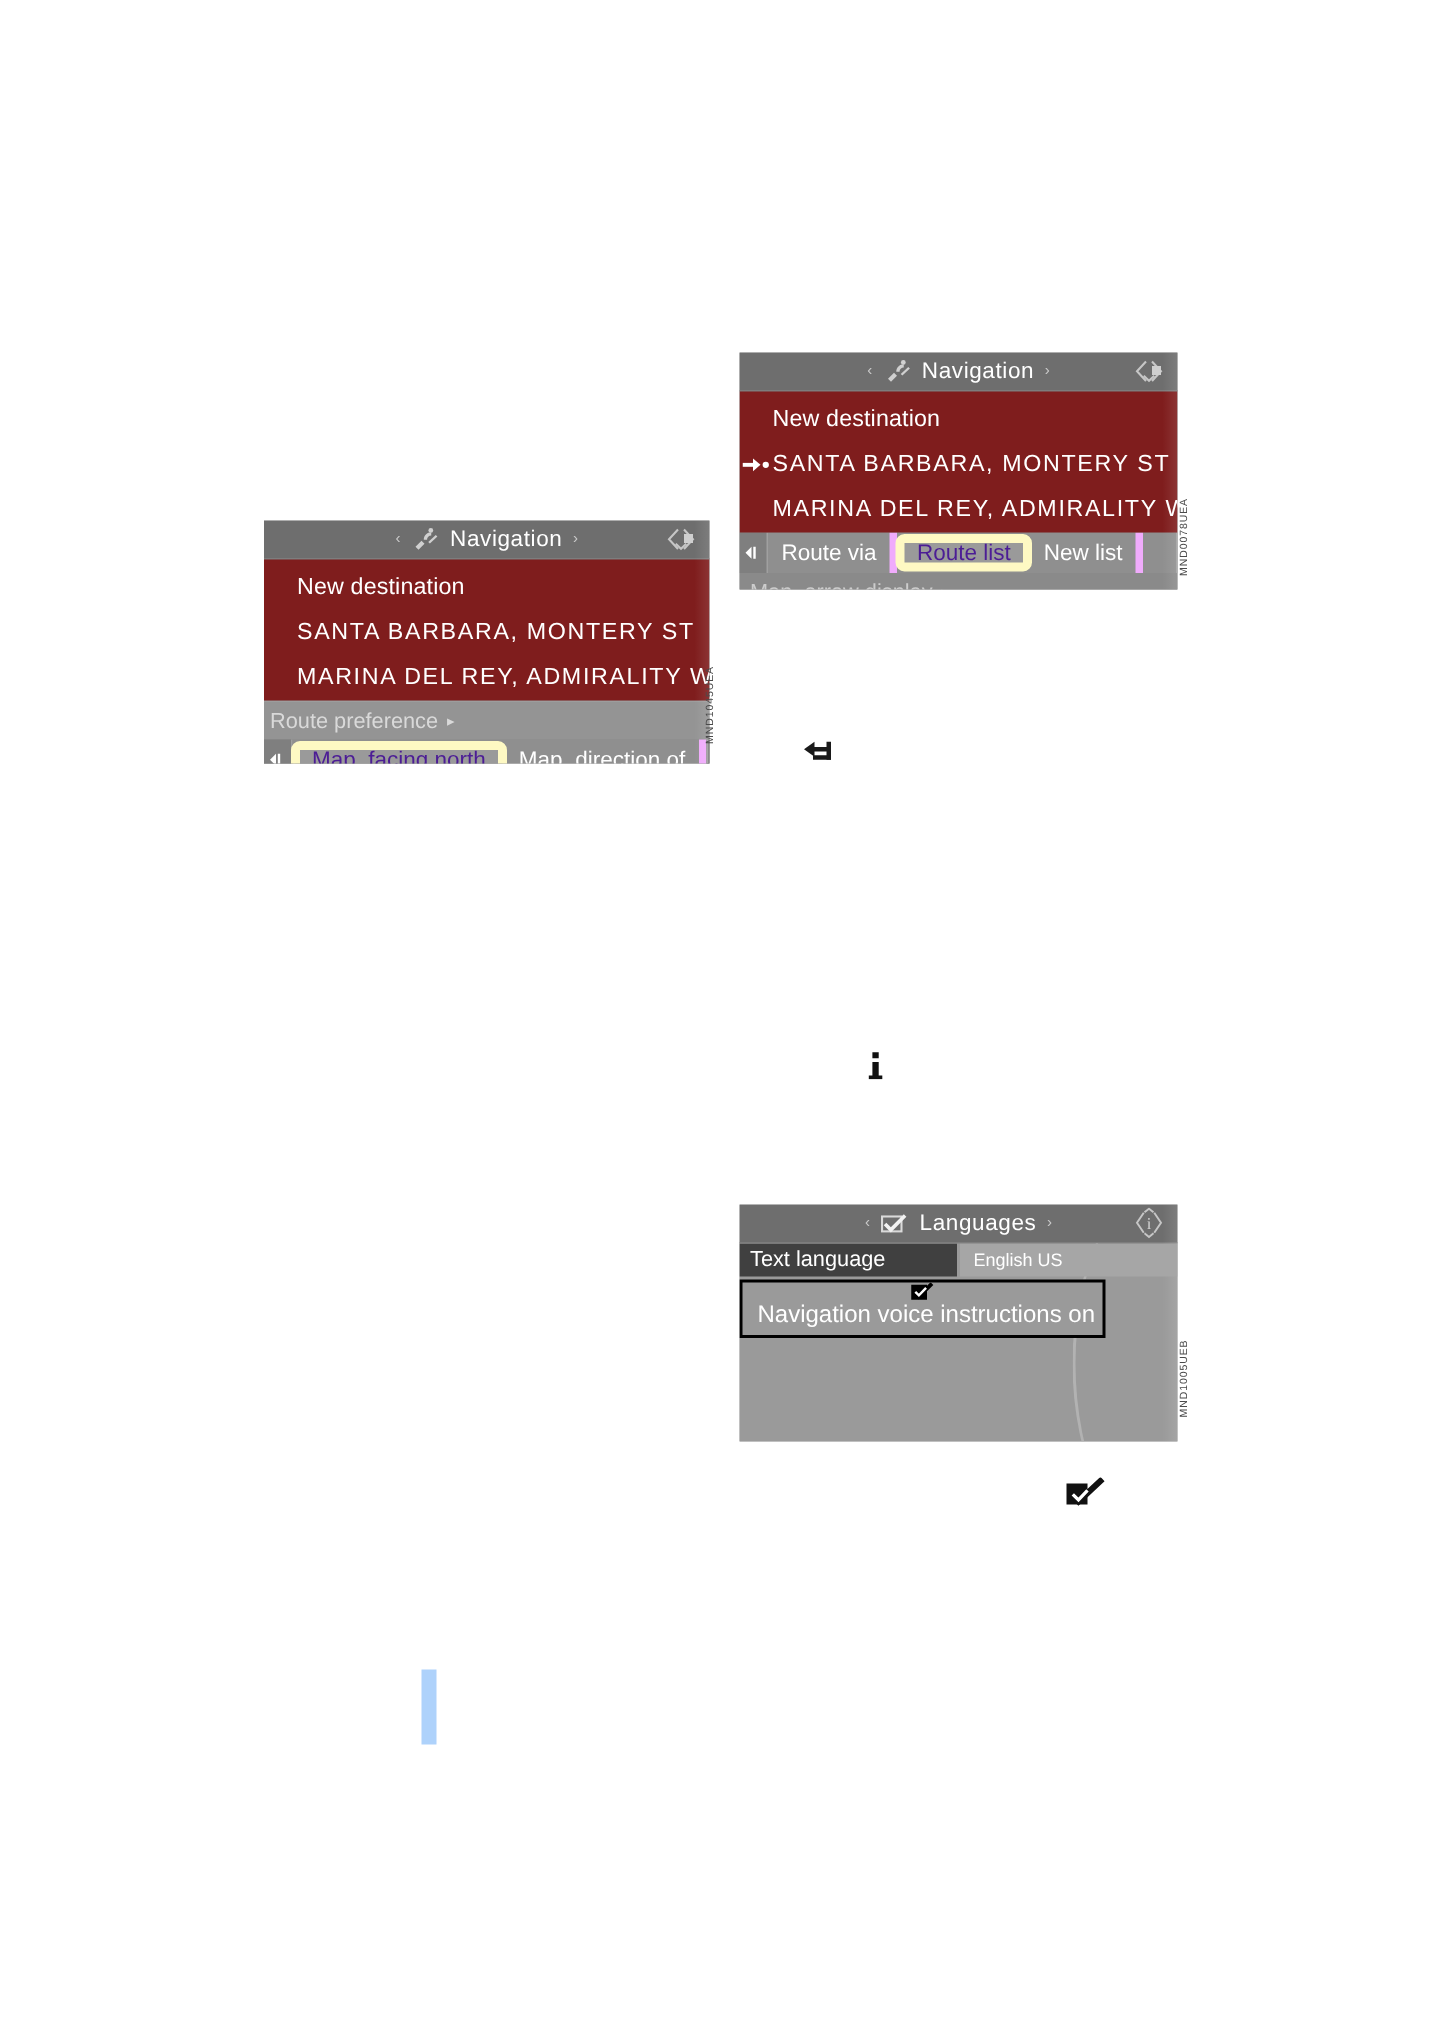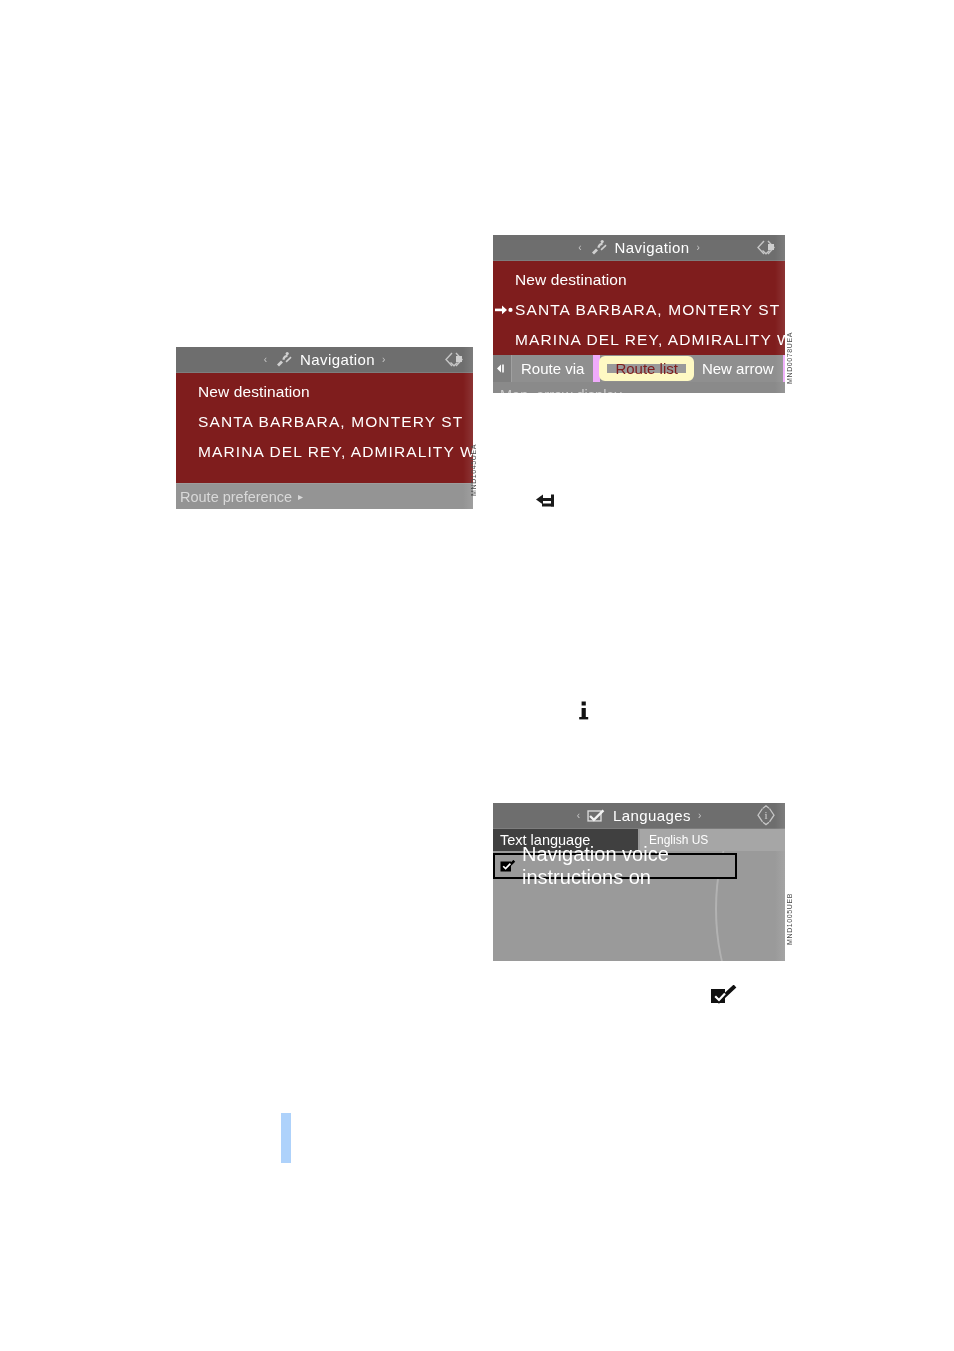--- a/index.html
+++ b/index.html
@@ -151,28 +151,28 @@
   }
   .tab-scroll.right { border-right: none; border-left: 1px solid #a0a0a0; }
   .tab-item {
     display: flex;
     align-items: center;
     justify-content: center;
     padding: 0 9px;
     color: #ffffff;
     font-size: 15px;
     white-space: nowrap;
-    border-right: 7px solid #f0abfc;
+    border-right: 5px solid #f0abfc;
     box-sizing: border-box;
   }
   .tab-item.selected {
-    border: 8px solid #fef9c3;
+    border: 6px solid #fef9c3;
     border-radius: 6px;
     background: #9a9a9a;
-    color: #7f1d1d;
+    color: #4c1d95;
     position: relative;
     z-index: 3;
     margin: 1px -1px;
     padding: 0 8px;
   }
   .tab-filler {
     flex: 1 1 auto;
     border-right: 1px solid #a3a3a3;
   }
 
@@ -230,31 +230,32 @@
     display: flex;
     align-items: center;
     padding-left: 9px;
     flex: 1 1 auto;
     margin-left: 2px;
     box-sizing: border-box;
   }
   .lang-row-2 {
     position: relative;
     z-index: 2;
-    height: 26px;
+    height: 39px;
     margin-top: 2px;
     border: 2px solid #000000;
     background: #9a9a9a;
     display: flex;
     align-items: center;
     padding-left: 5px;
     box-sizing: border-box;
     color: #ffffff;
-    font-size: 20px;
+    font-size: 16px;
     width: calc(100% - 48px);
+    flex-direction: column;
   }
   .lang-row-2 .cbx { margin-right: 6px; display:inline-flex; }
 
   
   .figcode {
     position: absolute;
     font-family: "Liberation Sans", sans-serif;
     font-size: 7px;
     letter-spacing: 0.6px;
     color: #4a4a4a;
@@ -331,20 +332,40 @@
       <div class="list-row row-caps">
         <span>MARINA DEL REY, ADMIRALITY W</span>
       </div>
     </div>
 
     <div class="substrip">
       <span>Route preference</span>
       <span class="chev">▸</span>
     </div>
 
+    <div class="tabbar">
+      <div class="tab-scroll">
+        <svg width="12" height="11" viewBox="0 0 12 11">
+          <polygon points="5,1.5 5,9.5 1,5.5" fill="#ffffff"></polygon>
+          <rect x="6.2" y="1.5" width="1.6" height="8" fill="#ffffff"></rect>
+        </svg>
+      </div>
+      <div class="tab-item selected">
+        <span>Map, facing north</span>
+      </div>
+      <div class="tab-item">
+        <span>Map, direction of</span>
+      </div>
+      <div class="tab-scroll right">
+        <svg width="12" height="11" viewBox="0 0 12 11">
+          <rect x="4.2" y="1.5" width="1.6" height="8" fill="#ffffff"></rect>
+          <polygon points="7,1.5 7,9.5 11,5.5" fill="#ffffff"></polygon>
+        </svg>
+      </div>
+    </div>
 
   </div>
   <div class="screen-shade"></div>
 </div>
 <div class="figcode" style="left:470px; top:444px;">MND1045UEA</div>
 
 <div class="screen" id="screen2" style="left:493px; top:235px; width:292px; height:158px;">
   <div class="screen-inner">
 
     <div class="titlebar">
@@ -401,21 +422,21 @@
           <rect x="6.2" y="1.5" width="1.6" height="8" fill="#ffffff"></rect>
         </svg>
       </div>
       <div class="tab-item">
         <span>Route via</span>
       </div>
       <div class="tab-item selected">
         <span>Route list</span>
       </div>
       <div class="tab-item">
-        <span>New arrow</span>
+        <span>New list</span>
       </div>
       <div class="tab-filler"></div>
     </div>
 
     <div class="bottomstrip">
       <span>Map, arrow display</span>
       <span class="chev">▸</span>
     </div>
 
   </div>

